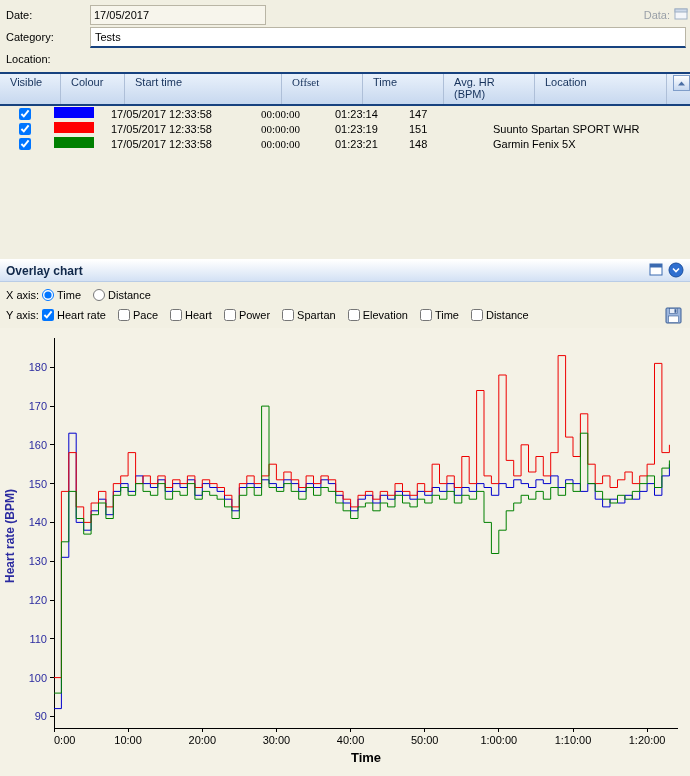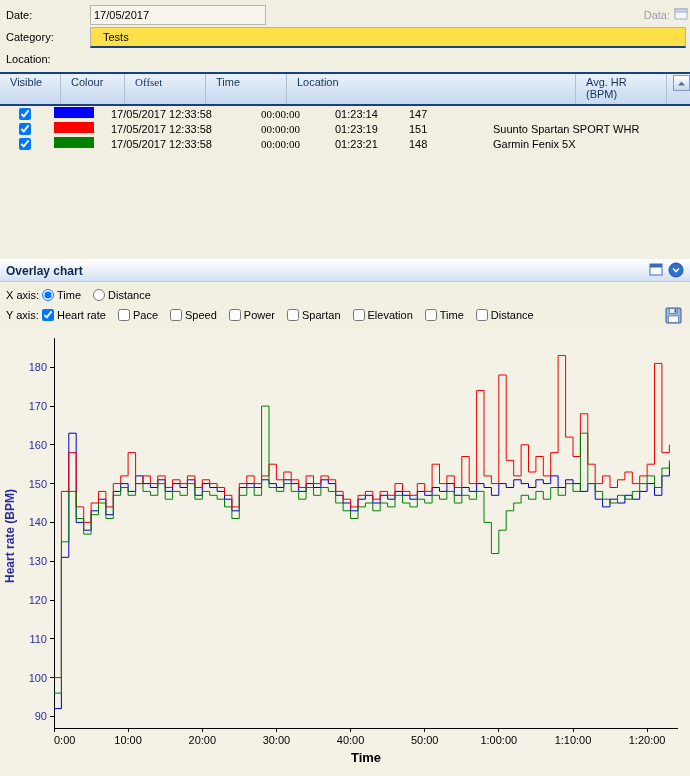--- a/index.html
+++ b/index.html
@@ -4,21 +4,21 @@
 <style>
   html,body{margin:0;padding:0;}
   body{width:690px;height:776px;font-family:"Liberation Sans",sans-serif;font-size:11px;color:#000;background:#ece9d8;}
   .app{width:690px;height:776px;display:flex;flex-direction:column;overflow:hidden;background:#f1efe2;}
 
   
   .form-area{padding:4px 0 2px 0;background:#f1efe2;}
   .form-row{display:flex;align-items:center;height:22px;padding:0 2px 0 6px;}
   .form-label{width:84px;flex:0 0 84px;}
   .date-input{width:168px;height:18px;border:1px solid #b9b5a5;background:#f7f5ec;font-family:"Liberation Sans",sans-serif;font-size:11px;padding:0 3px;color:#000;}
-  .combo{flex:1;height:18px;border:1px solid #b9b5a5;border-bottom:2px solid #17427f;background:#fde047;display:flex;align-items:center;padding:0 12px;margin-right:2px;}
+  .combo{flex:1;height:18px;border:1px solid #b9b5a5;border-bottom:2px solid #17427f;background:#ffffff;display:flex;align-items:center;padding:0 4px;margin-right:2px;}
   .data-right{margin-left:auto;display:flex;align-items:center;gap:4px;}
   .data-label{color:#9aa0a8;}
   .hsep{height:2px;background:#17427f;flex:0 0 2px;}
 
   
   .grid-header{display:flex;height:30px;background:linear-gradient(#e9f1fb,#c7d8ef);border-bottom:2px solid #17427f;color:#16325c;align-items:stretch;}
   .grid-header .col{display:flex;align-items:flex-start;padding:2px 0 0 4px;border-right:1px solid #aebfd8;margin-left:6px;}
   .grid-row{display:flex;height:15px;align-items:center;background:#f1efe2;}
   .grid-row .col{padding-left:4px;overflow:hidden;white-space:nowrap;}
   .c-visible{width:50px;flex:0 0 50px;}
@@ -79,25 +79,26 @@
     <div class="form-row">
       <span class="form-label">Location:</span>
     </div>
   </div>
 
   <div class="hsep"></div>
 
   <div class="grid-header">
     <div class="col c-visible">Visible</div>
     <div class="col c-colour">Colour</div>
+    <div class="col c-start">Start time</div>
     <div class="col c-offset">Offset</div>
     <div class="col c-time">Time</div>
-    <div class="col c-loc">Location</div>
     <div class="col c-avghr">Avg. HR
 (BPM)</div>
+    <div class="col c-loc">Location</div>
     <div class="col c-scroll">
       <span class="scroll-btn">
         <svg width="9" height="9">
             <path d="M1 6.5 L4.5 2.5 L8 6.5 Z" fill="#4a6fa5"></path>
           </svg>
       </span>
     </div>
   </div>
 
   <div class="grid-row">
@@ -173,21 +174,21 @@
       <label>
           <input type="checkbox" class="y-check" checked="" style="">
           <span>Heart rate</span>
         </label>
       <label>
           <input type="checkbox" class="y-check" style="">
           <span>Pace</span>
         </label>
       <label>
           <input type="checkbox" class="y-check" style="">
-          <span>Speed</span>
+          <span>Heart</span>
         </label>
       <label>
           <input type="checkbox" class="y-check" style="">
           <span>Power</span>
         </label>
       <label>
           <input type="checkbox" class="y-check" style="">
           <span>Spartan</span>
         </label>
       <label>

